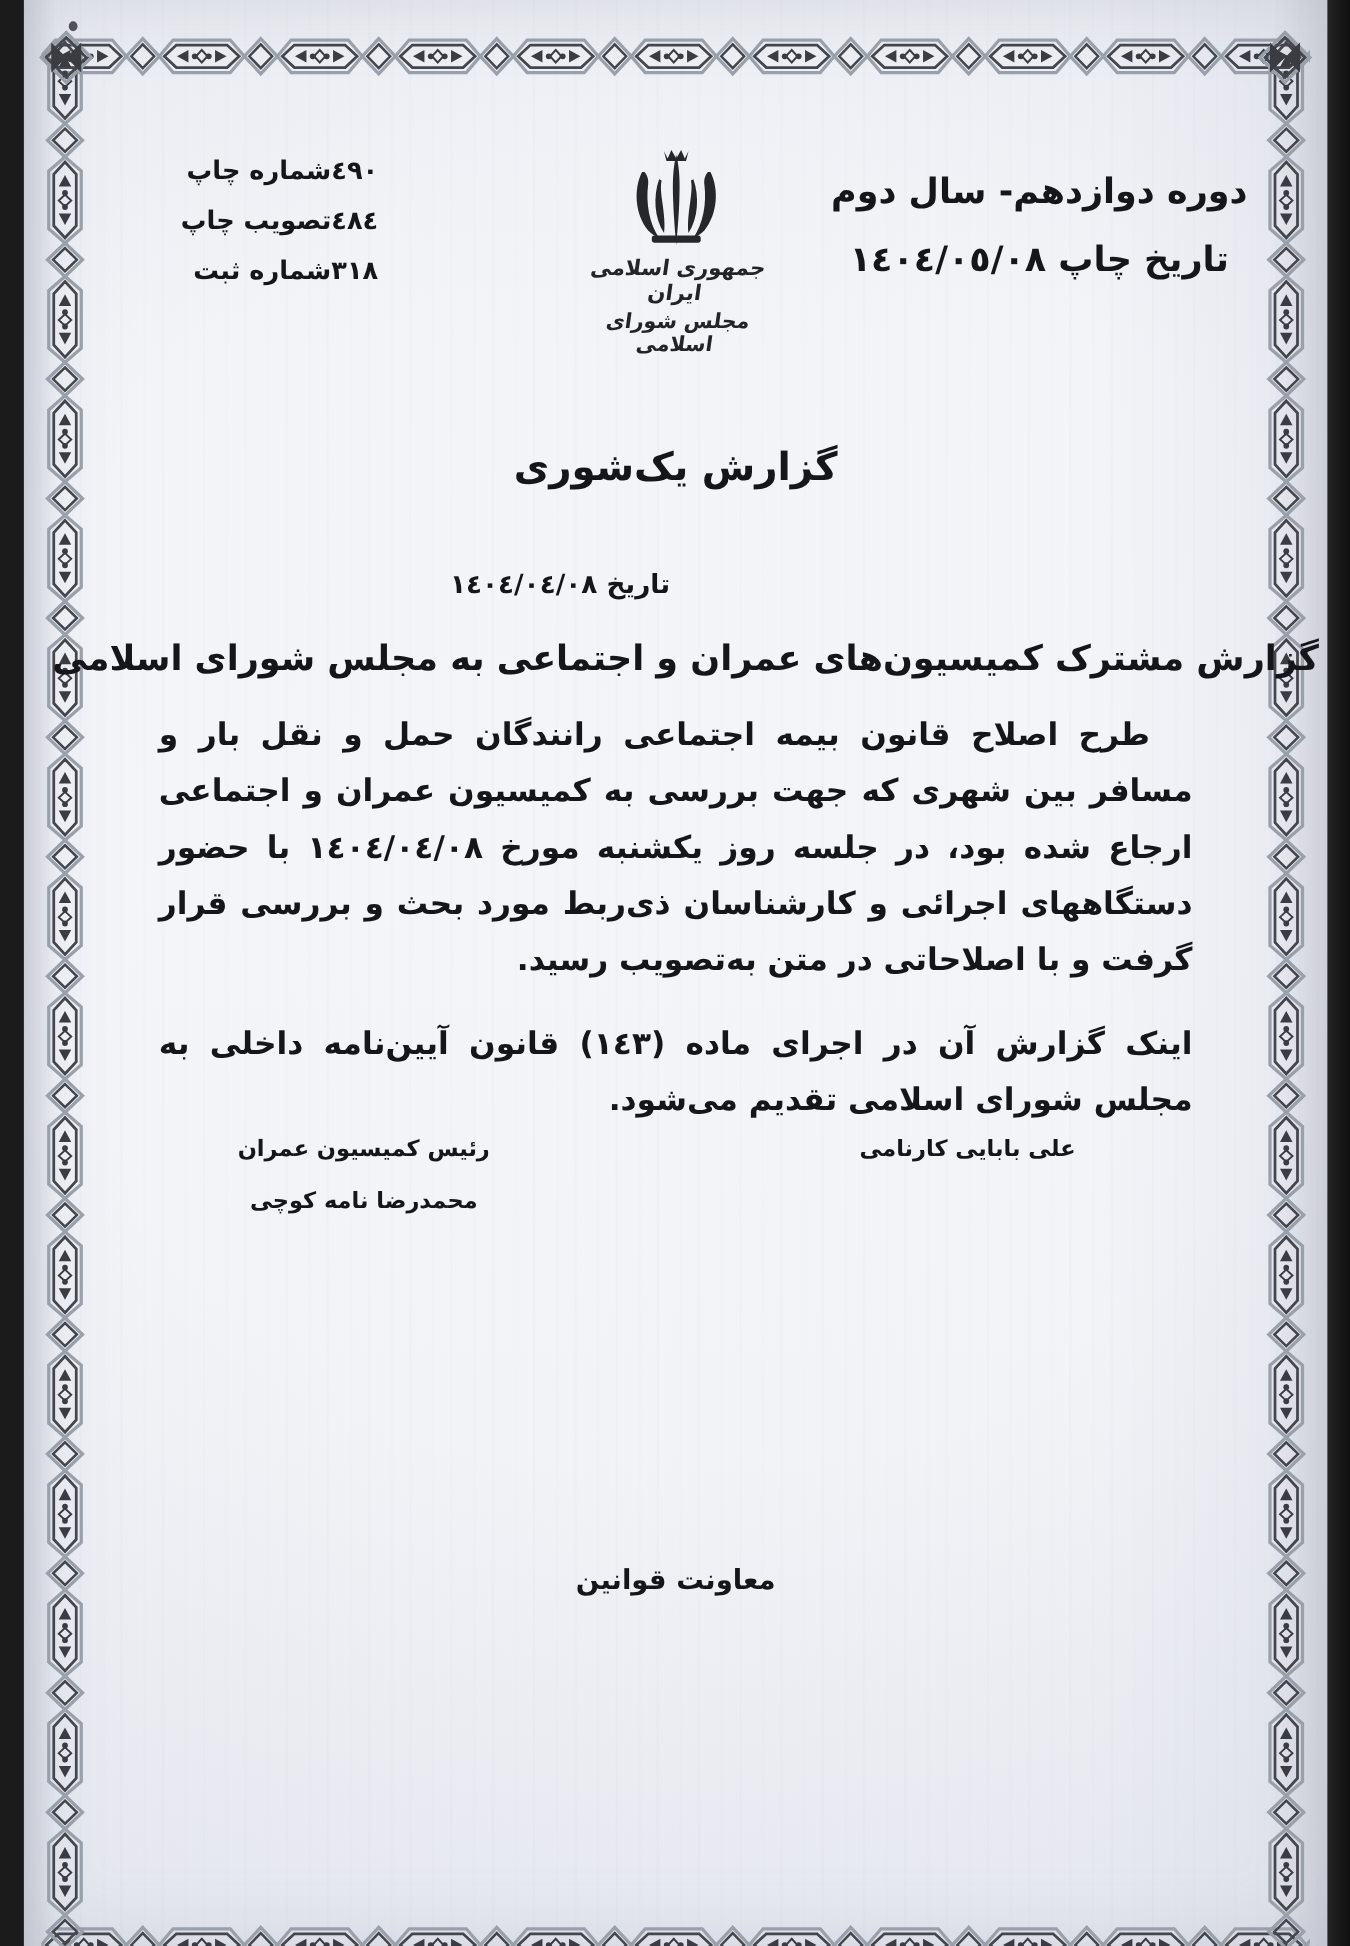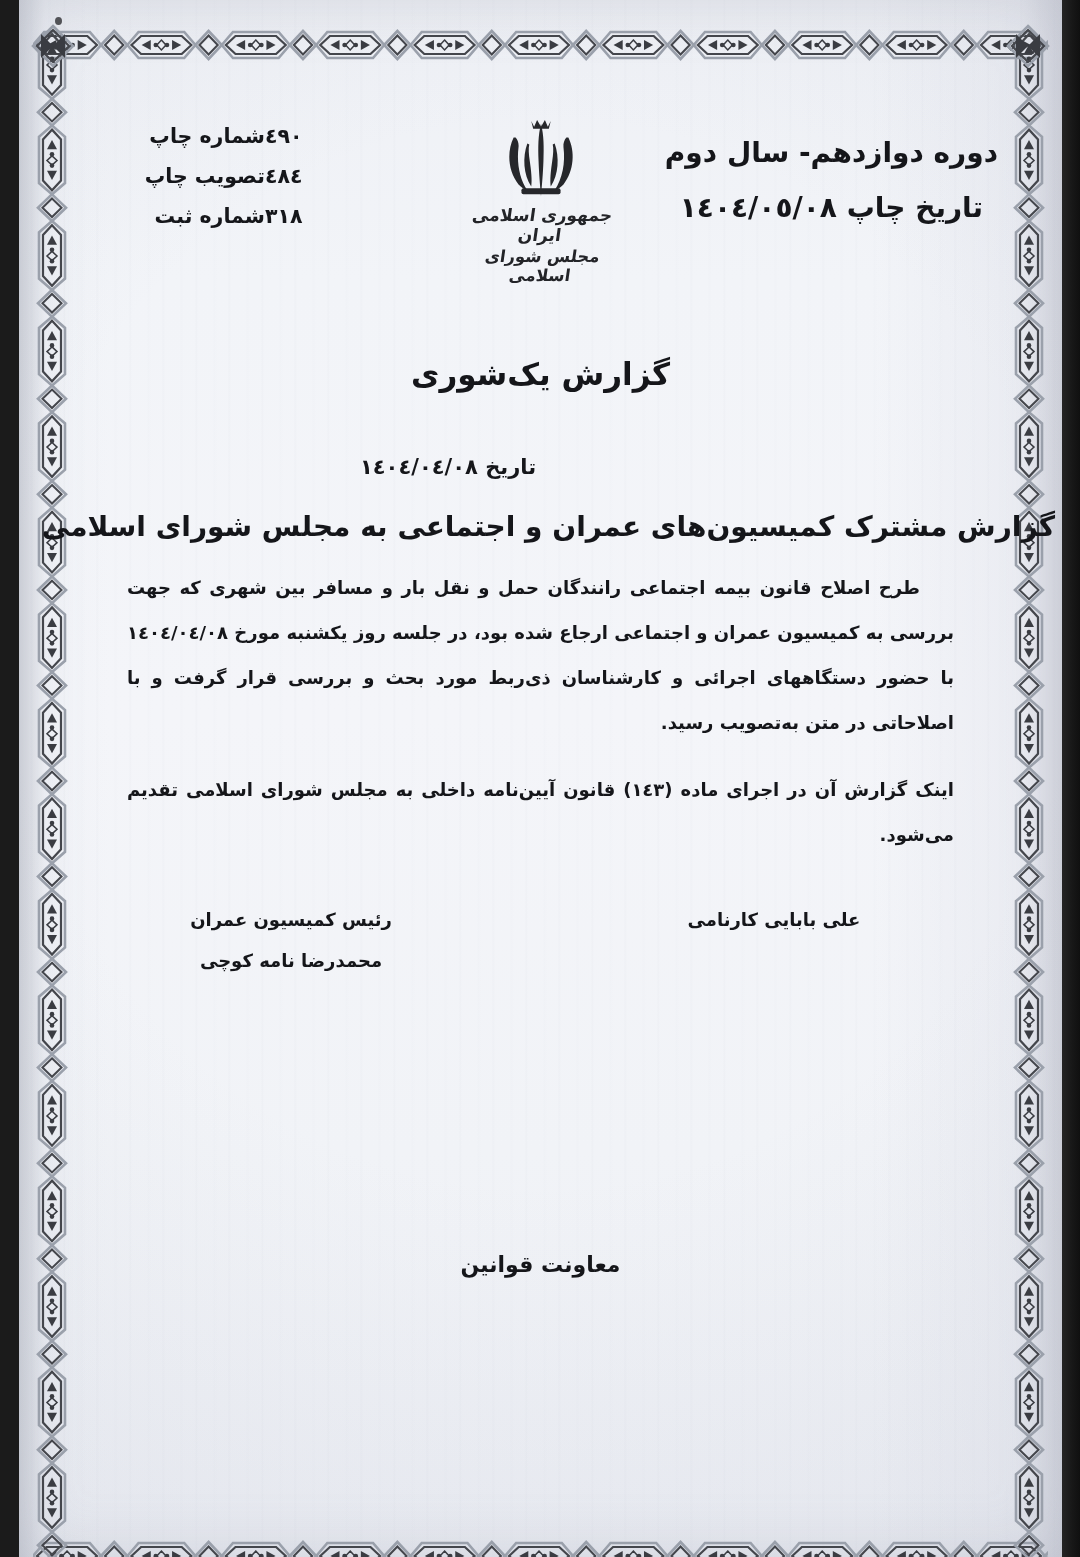--- a/index.html
+++ b/index.html
@@ -84,21 +84,21 @@
        font-size:31px;font-weight:700;letter-spacing:.2px;}
 
   .doc-date{position:absolute;top:455px;right:0;left:0;text-align:center;
        font-size:21px;font-weight:700;}
   .doc-date span{display:inline-block;margin-right:200px;margin-left:15px;}
 
   .subtitle{position:absolute;top:510px;left:0;right:0;text-align:center;
        font-size:28px;font-weight:700;margin-left:16px;}
 
   .body{position:absolute;top:565px;right:108px;left:108px;
-        font-size:18px;font-weight:600;line-height:45px;text-align:justify;
+        font-size:25px;font-weight:600;line-height:45px;text-align:justify;
         text-justify:inter-word;}
   .body p{margin:0 0 22px 0;}
   .body p.first{text-indent:34px;}
 
   .signs{position:absolute;top:900px;left:0;right:0;height:110px;}
   .sign{position:absolute;text-align:center;font-size:18px;font-weight:700;
         line-height:2.25;}
   .sign.social{right:128px;width:320px;}
   .sign.omran{left:112px;width:320px;}
 

